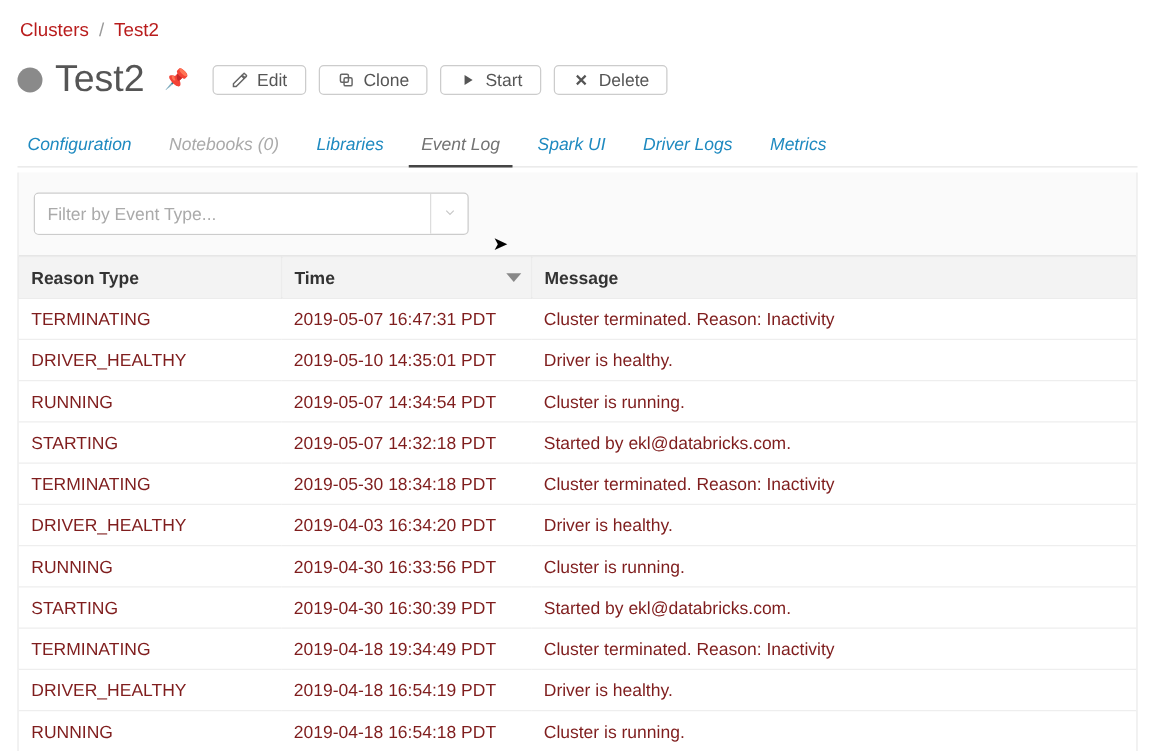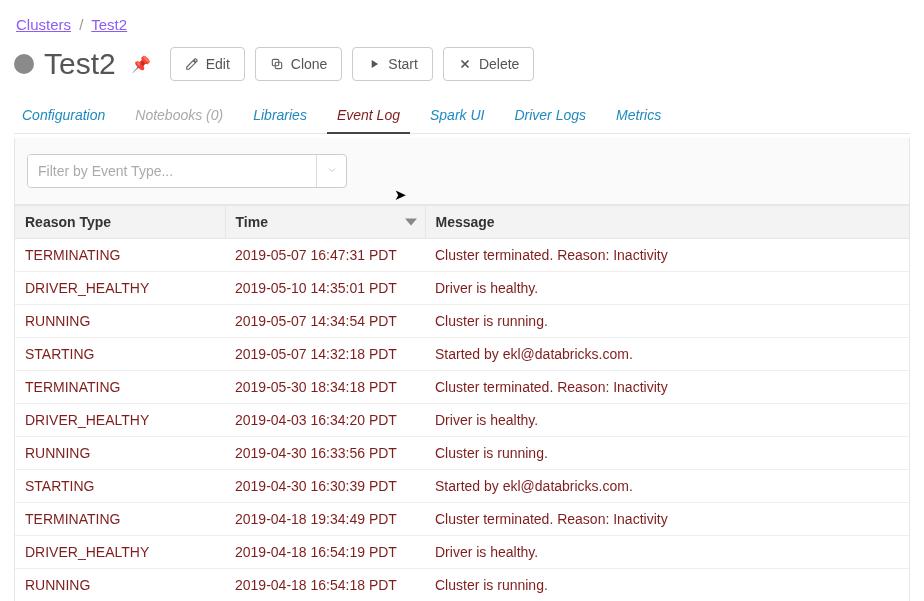--- a/index.html
+++ b/index.html
@@ -14,21 +14,21 @@
 
   .page { padding: 10px 14px 0 14px; }
 
   
   .breadcrumb {
     font-size: 15px;
     color: #999;
     margin: 6px 0 14px 2px;
   }
   .breadcrumb .sep { padding: 0 4px; color: #999; }
-  .breadcrumb .crumb { color: #8b5cf6; text-decoration: underline; }
+  .breadcrumb .crumb { color: #b91c1c; }
 
   
   .title-row {
     display: flex;
     align-items: center;
     gap: 10px;
     margin: 4px 0 18px 0;
   }
   .status-dot {
     width: 20px; height: 20px; border-radius: 50%;
@@ -43,21 +43,21 @@
   }
   .pin {
     color: #d9c24a;
     font-size: 16px;
     margin-right: 8px;
   }
   .btn {
     display: inline-flex;
     align-items: center;
     gap: 7px;
-    height: 34px;
+    height: 24px;
     padding: 0 14px;
     border: 1px solid #ccc;
     border-radius: 4px;
     background: #fff;
     color: #555;
     font-size: 14px;
     cursor: pointer;
   }
   .btn .ic { width: 14px; height: 14px; display: inline-block; }
 
@@ -72,21 +72,21 @@
   }
   .tab {
     padding: 8px 4px 10px 4px;
     font-size: 14px;
     color: #1f8ac0;
     cursor: pointer;
     position: relative;
     display: flex; align-items: center; gap: 6px;
   }
   .tab.disabled { color: #aaa; }
-  .tab.active { color: #7f1d1d; }
+  .tab.active { color: #737373; }
   .tab.active::after {
     content: "";
     position: absolute;
     left: -6px; right: -6px; bottom: -1px;
     height: 2px; background: #444;
   }
   .caret-down {
     width: 0; height: 0;
     border-left: 4px solid transparent;
     border-right: 4px solid transparent;
@@ -103,21 +103,21 @@
   }
   .panel-inner-top {
     background: #fafafa;
     border-bottom: 1px solid #e6e6e6;
     padding: 16px 12px;
   }
 
   
   .filter {
     display: flex;
-    width: 320px;
+    width: 348px;
     border: 1px solid #ccc;
     border-radius: 4px;
     background: #fff;
     overflow: hidden;
   }
   .filter input {
     flex: 1;
     border: none;
     padding: 8px 10px;
     font-size: 14px;

